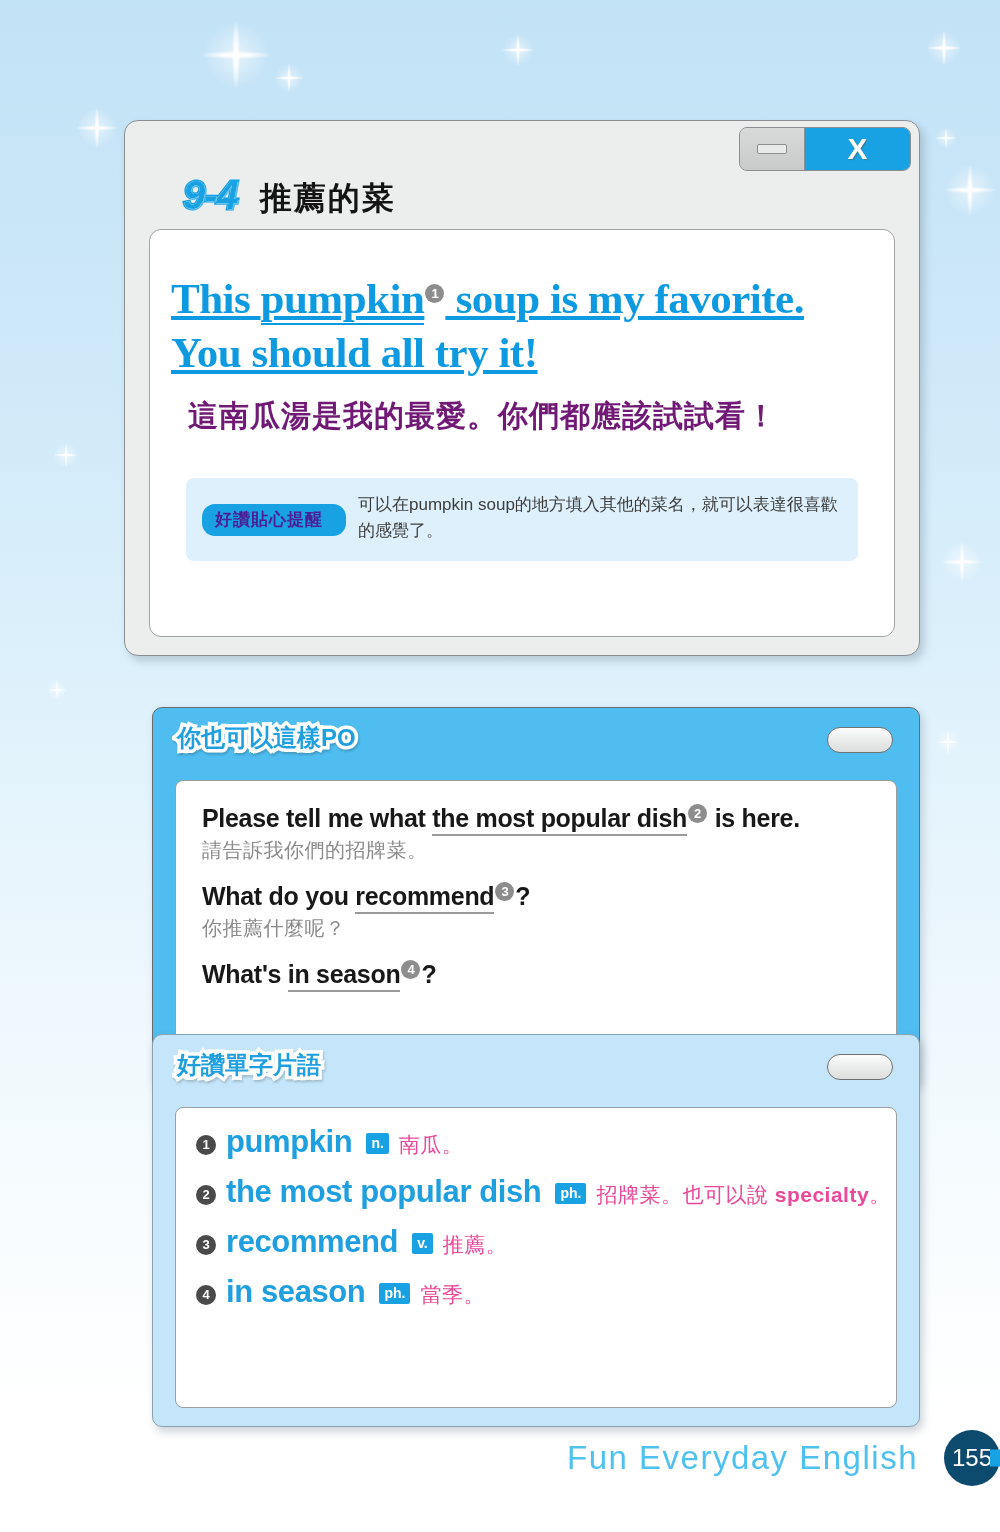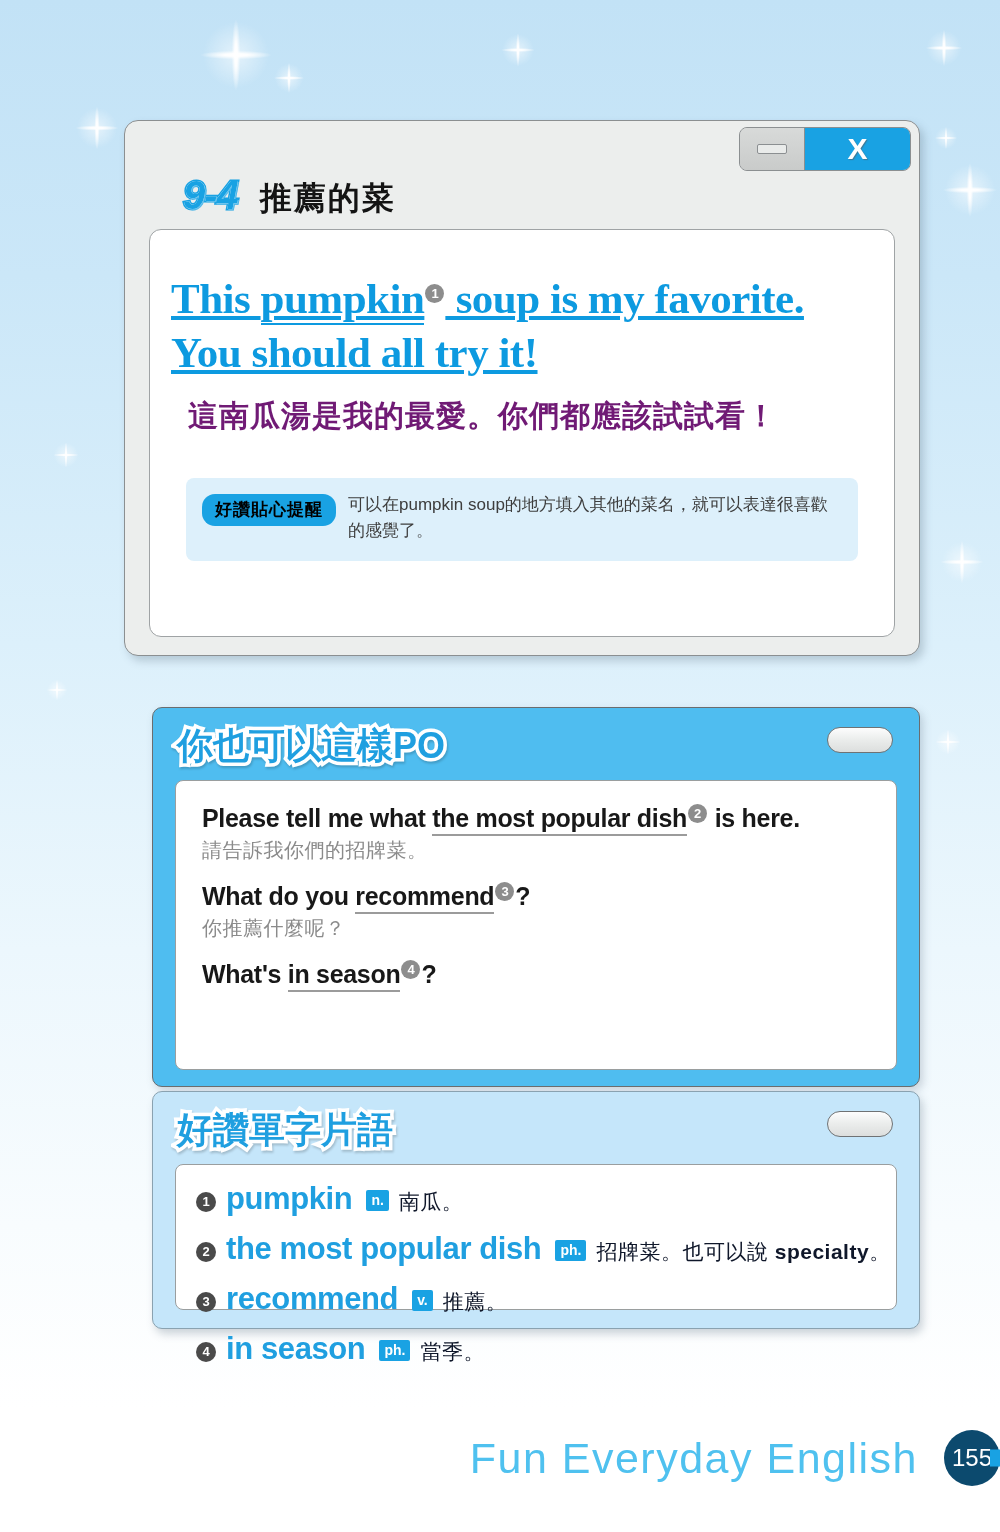--- a/index.html
+++ b/index.html
@@ -205,28 +205,28 @@
     background: #ddf0fb;
     border-radius: 8px;
     padding: 14px 16px 16px 16px;
     display: flex;
     align-items: flex-start;
     gap: 12px;
   }
   .tip-pill {
     flex: 0 0 auto;
     background: #19a2e3;
-    color: #000000;
+    color: #4c1d95;
     font-size: 17px;
     font-weight: bold;
     letter-spacing: 1px;
-    padding: 4px 13px 5px 13px;
+    padding: 4px 23px 5px 13px;
     border-radius: 13px;
     white-space: nowrap;
-    margin-top: 2px;
+    margin-top: 12px;
   }
   .tip-text {
     font-size: 17px;
     line-height: 1.55;
     color: #3d3d3d;
   }
 
   
   #panel-po {
     left: 152px;
@@ -234,38 +234,38 @@
     width: 768px;
     height: 380px;
     background: #4fbdf0;
     border: 1.5px solid #6a6d6f;
     border-radius: 10px;
     box-shadow: 3px 4px 8px rgba(80,100,120,.25);
   }
   
   #panel-vocab {
     left: 152px;
-    top: 1091px;
+    top: 1034px;
     width: 768px;
-    height: 238px;
+    height: 393px;
     background: #c5e6fa;
     border: 1.5px solid #8aa2b0;
     border-radius: 10px;
     box-shadow: 3px 5px 9px rgba(80,100,120,.28);
   }
 
   .panel-head {
     position: relative;
     height: 72px;
   }
   .panel-head-title {
     position: absolute;
     left: 24px;
     top: 14px;
-    font-size: 36px;
+    font-size: 24px;
     font-weight: bold;
     color: #1f9fe0;
     letter-spacing: 0px;
     -webkit-text-stroke: 7px #ffffff;
     paint-order: stroke fill;
     filter: drop-shadow(1px 2px 1px rgba(0,0,0,.18));
   }
   .pill-btn {
     position: absolute;
     right: 26px;
@@ -350,36 +350,36 @@
     font-size: 14px;
     font-weight: bold;
     padding: 2px 5px 3px 5px;
     border-radius: 2px;
     position: relative;
     top: -4px;
     margin-left: 4px;
   }
   .v-def {
     font-size: 21px;
-    color: #0f172a;
+    color: #ec4899;
     letter-spacing: .5px;
   }
   .v-def b { font-weight: bold; }
 
   
   .footer {
     position: absolute;
     right: 0px;
     bottom: 46px;
     display: flex;
     align-items: center;
     z-index: 3;
   }
   .footer-brand {
-    font-size: 43px;
+    font-size: 33px;
     color: #4fc1ef;
     letter-spacing: 1.5px;
     font-weight: normal;
     margin-right: 26px;
   }
   .page-badge {
     position: relative;
     width: 56px;
     height: 56px;
     border-radius: 50%;

